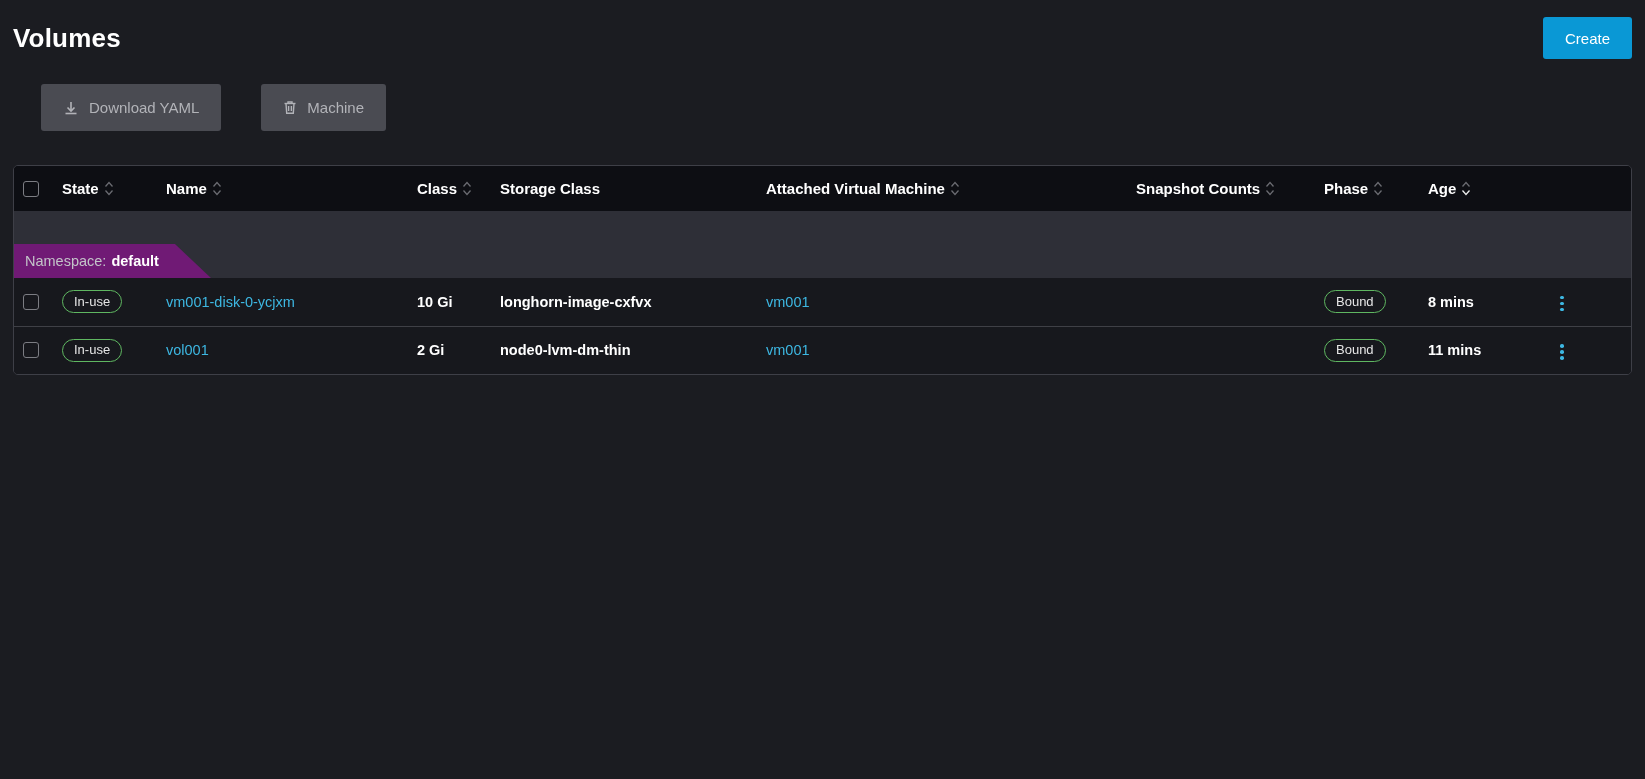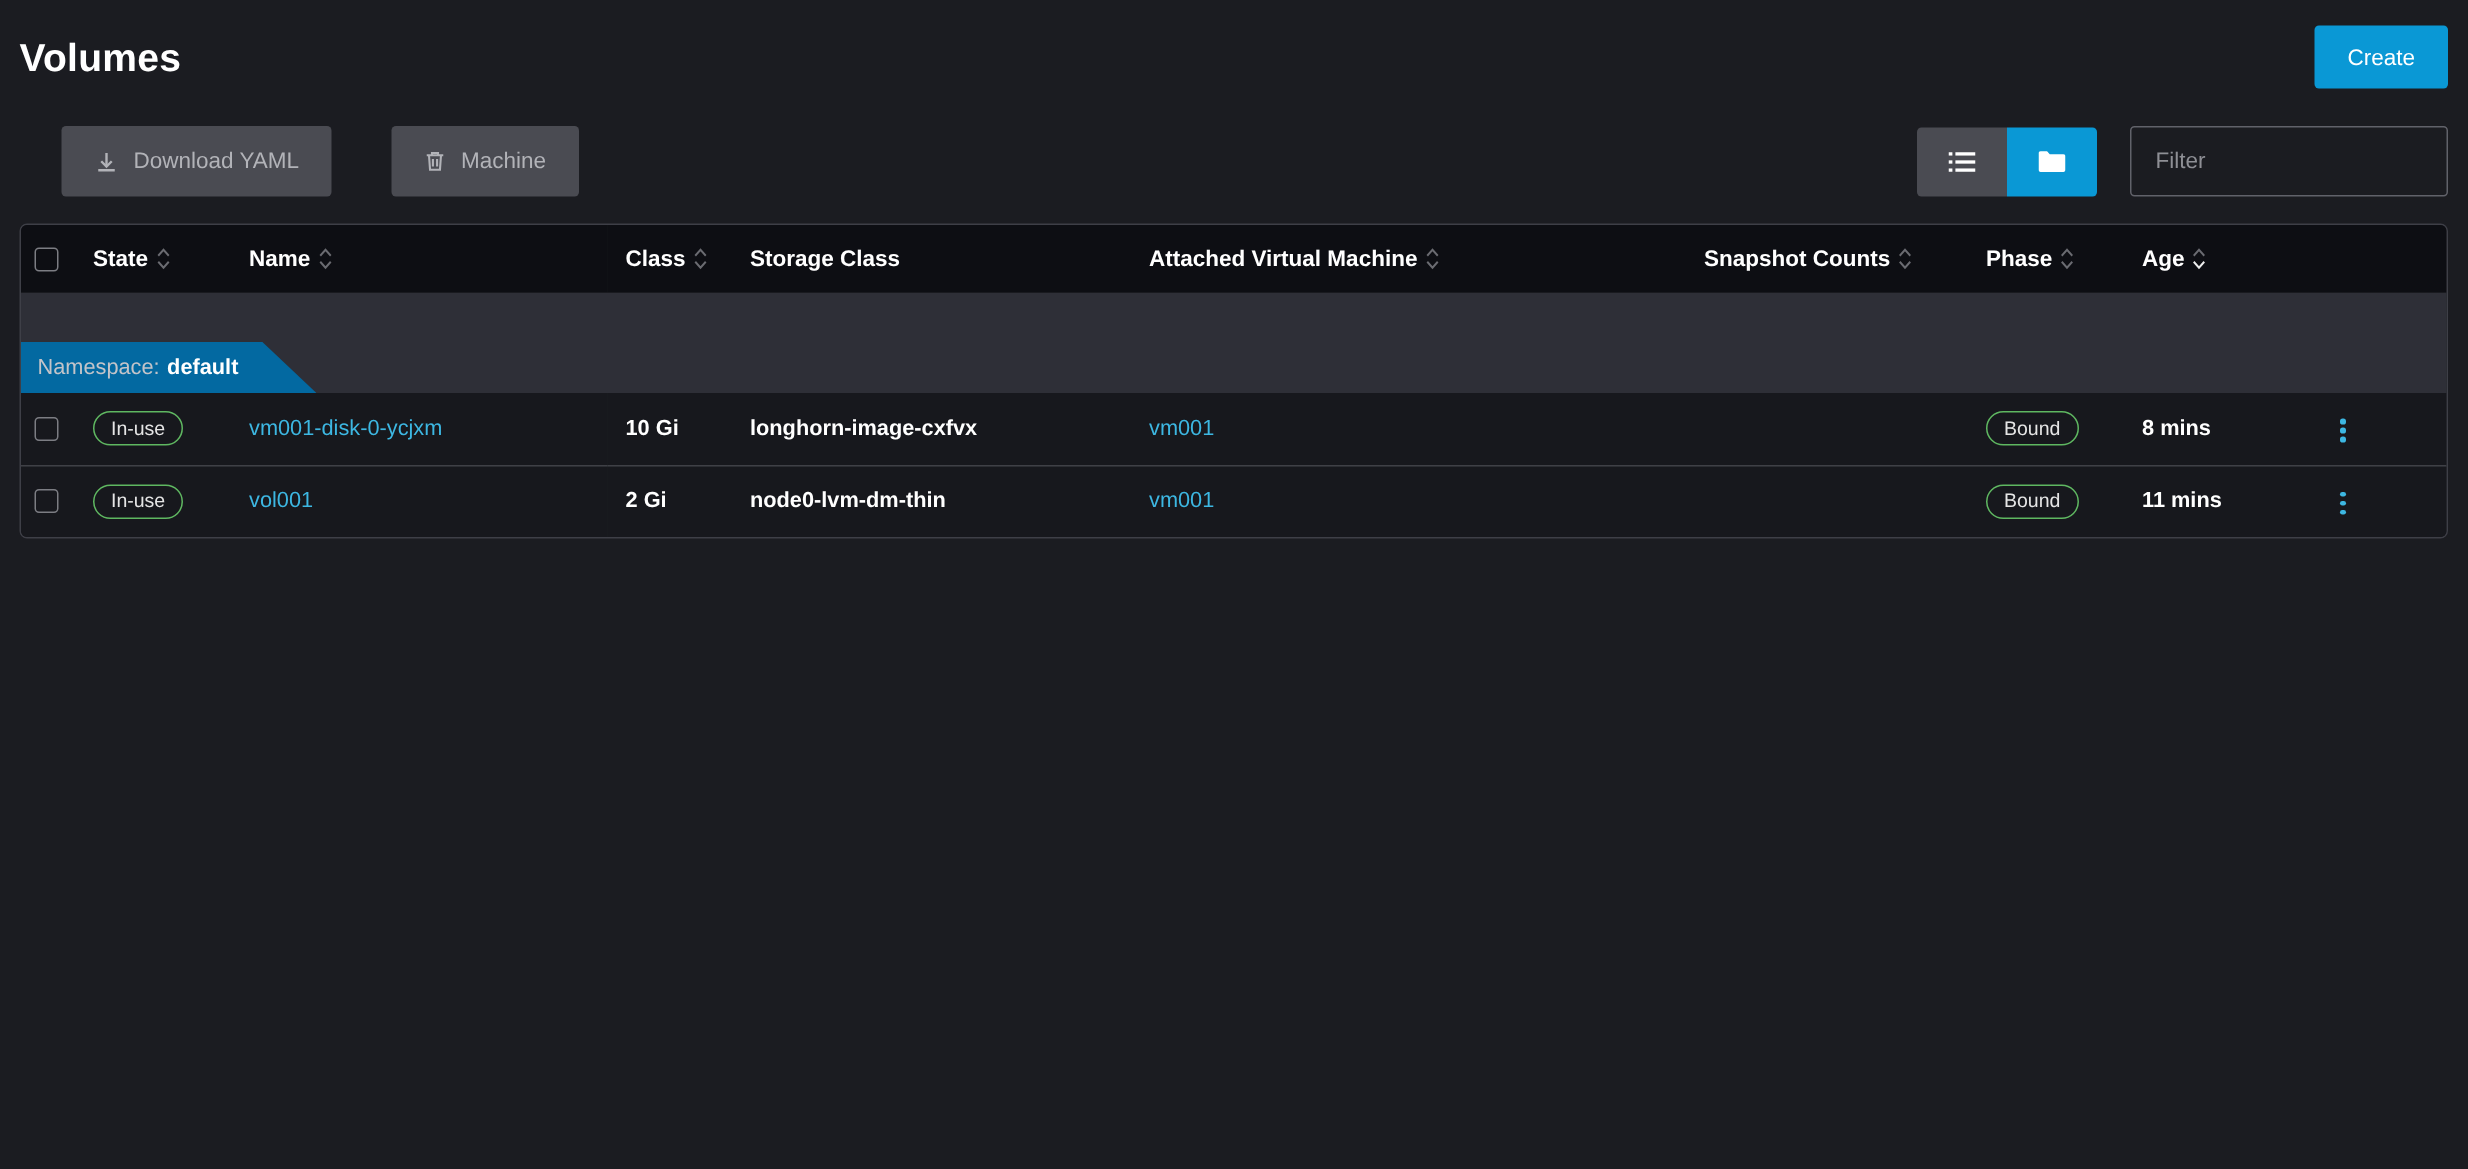--- a/index.html
+++ b/index.html
@@ -45,21 +45,21 @@
     border:1px solid #61626a; border-radius:3px;
     color:#e4e5e9; font-size:15px; padding:0 16px;
     font-family:"Liberation Sans", sans-serif;
   }
   .filter-input::placeholder { color:#8e8f95; }
 
   .icon { display:inline-flex; align-items:center; justify-content:center; }
 
   
   .table-wrap {
-    margin-top:18px;
+    margin-top:34px;
     border:1px solid #3e3f47; border-radius:5px;
     overflow:hidden;
   }
   table { width:100%; border-collapse:collapse; table-layout:fixed; }
   col.c-check { width:36px; }  col.c-state { width:104px; }
   col.c-name  { width:251px; } col.c-size  { width:83px; }
   col.c-sc    { width:266px; } col.c-avm   { width:370px; }
   col.c-snap  { width:188px; } col.c-phase { width:104px; }
   col.c-age   { width:124px; }
 
@@ -77,21 +77,21 @@
 
   .checkbox {
     width:16px; height:16px; border:1px solid #7c7d83; border-radius:3px;
     background:transparent; cursor:pointer;
   }
 
   tbody tr.group-row td { padding:0; }
   .group-band { background:#2e2f37; height:67px; position:relative; }
   .group-tab {
     position:absolute; left:0; bottom:0; height:34px;
-    background:#0369a1; color:#c3c4c9;
+    background:#701a75; color:#c3c4c9;
     display:flex; align-items:center;
     font-size:14.5px; padding:0 52px 0 11px;
     clip-path:polygon(0 0, calc(100% - 36px) 0, 100% 100%, 0 100%);
     white-space:nowrap;
   }
   .group-tab b { color:#ffffff; font-weight:700; margin-left:5px; }
 
   tbody tr.data-row { background:#17181d; height:48px; }
   tbody tr.data-row + tr.data-row { border-top:1px solid #3f4046; }
   td { padding-left:12px; font-size:14.5px; vertical-align:middle; white-space:nowrap; overflow:hidden; }
@@ -139,44 +139,20 @@
           <svg width="14" height="15" viewBox="0 0 14 15" fill="none" stroke="#b2b3b8" stroke-width="1.4">
             <path d="M1.5 3.5h11"></path>
               <path d="M5 3.5V2h4v1.5"></path>
             <path d="M3 3.5 3.7 13.2h6.6L11 3.5"></path>
               <path d="M5.6 6v5M8.4 6v5"></path>
           </svg>
         </span>
         <span>Machine</span>
       </button>
     </div>
-    <div class="actions-right">
-      <div class="view-toggle">
-        <button class="toggle-btn list">
-          <span class="icon">
-            <svg width="18" height="14" viewBox="0 0 18 14" fill="#ffffff">
-              <rect x="0" y="0.5" width="2.6" height="2.2"></rect>
-                <rect x="4.6" y="0.5" width="13.4" height="2.2"></rect>
-              <rect x="0" y="5.9" width="2.6" height="2.2"></rect>
-                <rect x="4.6" y="5.9" width="13.4" height="2.2"></rect>
-              <rect x="0" y="11.3" width="2.6" height="2.2"></rect>
-                <rect x="4.6" y="11.3" width="13.4" height="2.2"></rect>
-            </svg>
-          </span>
-        </button>
-        <button class="toggle-btn group">
-          <span class="icon">
-            <svg width="18" height="15" viewBox="0 0 18 15" fill="#ffffff">
-              <path d="M0 2.2C0 1.4.6.8 1.4.8h4.3l1.8 2h9.1c.8 0 1.4.6 1.4 1.4v9c0 .8-.6 1.4-1.4 1.4H1.4C.6 14.6 0 14 0 13.2V2.2z"></path>
-            </svg>
-          </span>
-        </button>
-      </div>
-      <input class="filter-input" type="text" placeholder="Filter" style="">
-    </div>
   </div>
 
   <div class="table-wrap">
     <table>
       <colgroup>
         <col class="c-check">
           <col class="c-state">
           <col class="c-name">
           <col class="c-size">
           <col class="c-sc">

